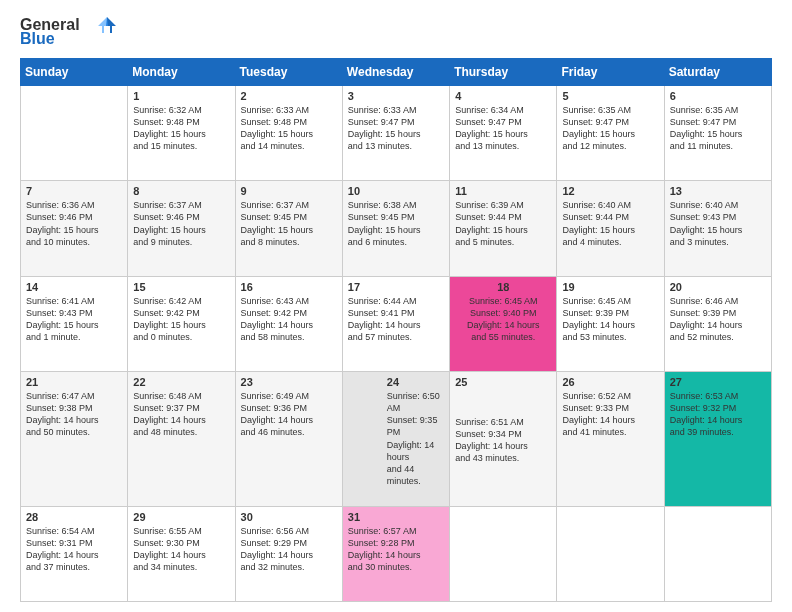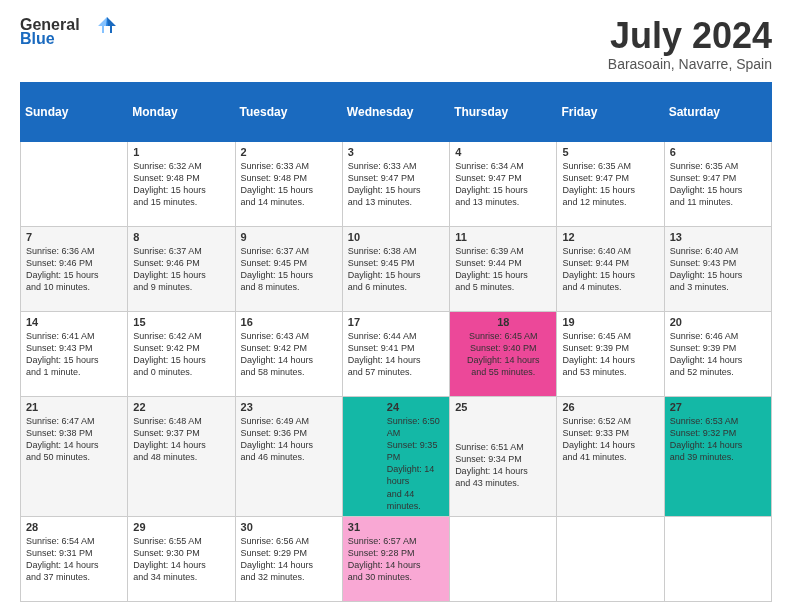--- a/index.html
+++ b/index.html
@@ -46,21 +46,21 @@
       border: 1px solid #ccc;
       border-collapse: collapse;
       width: 100%;
       table-layout: fixed;
     }
     .calendar th {
       background-color: #1a6abf;
       color: #fff;
       font-size: 12px;
       font-weight: bold;
-      padding: 22px 4px;
+      padding: 6px 4px;
       text-align: left;
       border: 1px solid #1a6abf;
     }
     .calendar td {
       vertical-align: top;
       border: 1px solid #ccc;
       padding: 4px 5px;
       font-size: 9.5px;
       color: #333;
       height: 85px;
@@ -99,24 +99,20 @@
     <div style="display:flex;align-items:center;gap:16px;">
       <span style="font-size:16px;font-weight:bold;color:#333;">General</span>
       <svg width="22" height="18" viewBox="0 0 22 18">
         <polygon points="11,1 20,10 16,10 16,17 14,17 14,10 10,10" fill="#1a6abf"></polygon>
         <polygon points="11,1 2,10 6,10 6,17 8,17 8,10 12,10" fill="#3399ff" opacity="0.6"></polygon>
       </svg>
     </div>
     <span style="font-size:16px;font-weight:bold;color:#1a6abf;margin-top:-4px;">Blue</span>
   </div>
 </div>
-    <div class="title-block">
-      <div class="main-title">July 2024</div>
-      <div class="sub-title">Barasoain, Navarre, Spain</div>
-    </div>
   </div>
 
   <table class="calendar">
     <thead>
       <tr>
         <th>Sunday</th>
         <th>Monday</th>
         <th>Tuesday</th>
         <th>Wednesday</th>
         <th>Thursday</th>
@@ -287,21 +283,21 @@
 Daylight: 14 hours
 and 48 minutes.</div>
           </td>
           <td style="background-color: rgb(245, 245, 245);">
             <span class="day-num">23</span>
             <div class="day-info" style="white-space: pre-line;">Sunrise: 6:49 AM
 Sunset: 9:36 PM
 Daylight: 14 hours
 and 46 minutes.</div>
           </td>
-          <td style="background-color: #14b8a6; padding-left: 44px;">
+          <td style="background-color: #e5e5e5; padding-left: 44px;">
             <span class="day-num">24</span>
             <div class="day-info" style="white-space: pre-line;">Sunrise: 6:50 AM
 Sunset: 9:35 PM
 Daylight: 14 hours
 and 44 minutes.</div>
           </td>
           <td style="background-color: rgb(245, 245, 245);">
             <span class="day-num">25</span>
             <div class="day-info" style="white-space: pre-line; margin-top: 28px;">Sunrise: 6:51 AM
 Sunset: 9:34 PM

